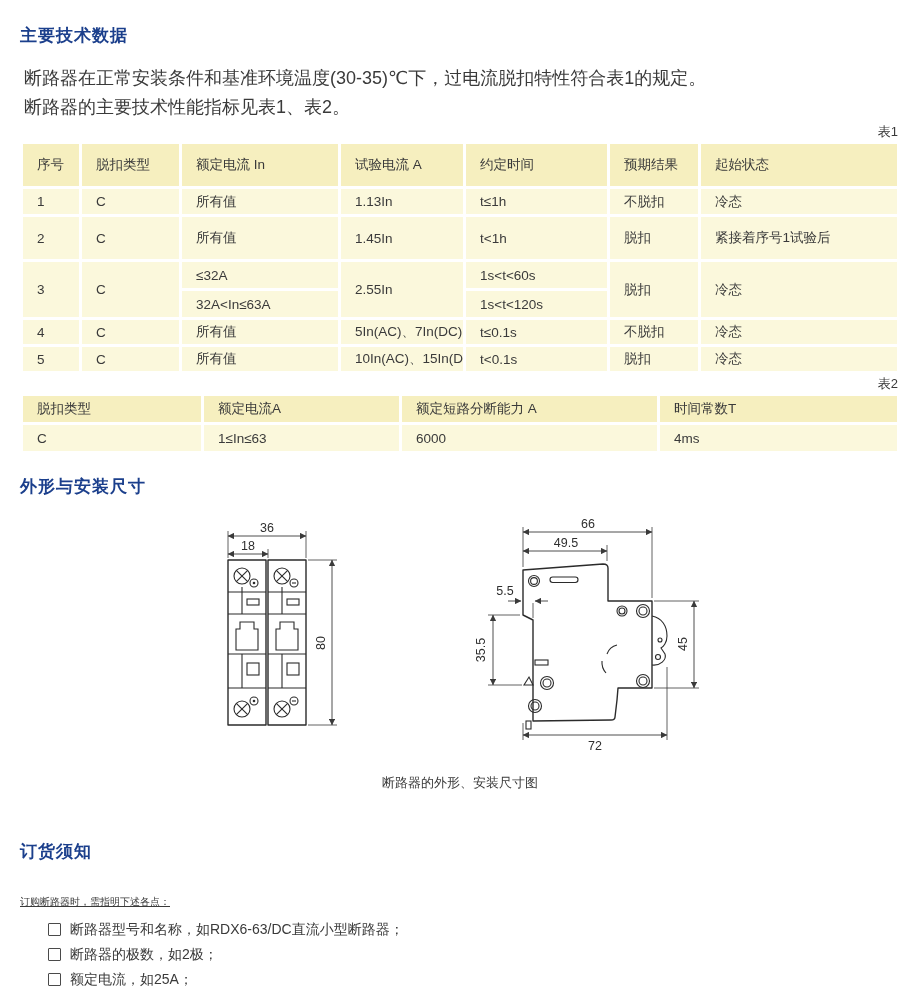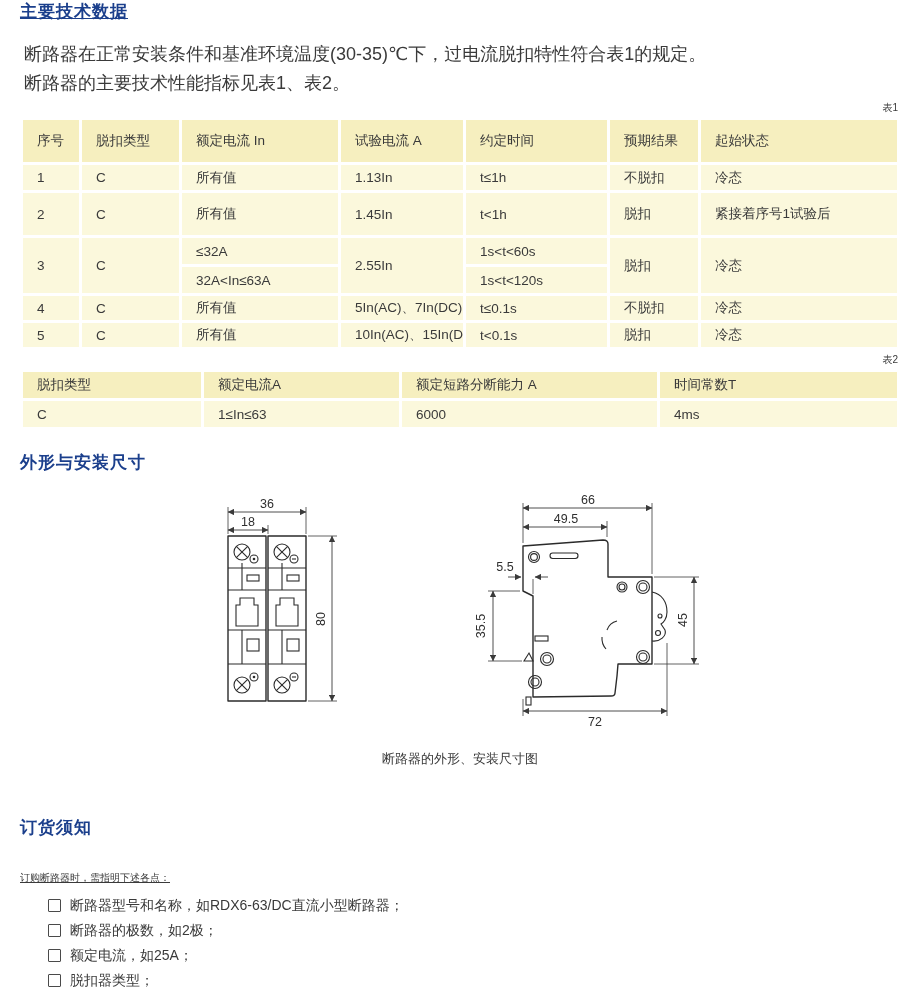--- a/index.html
+++ b/index.html
@@ -9,25 +9,25 @@
   html,body{margin:0;padding:0;}
   body{
     width:920px;height:993px;overflow:hidden;background:#ffffff;
     font-family:"Liberation Sans","DejaVu Sans",sans-serif;color:var(--text);
   }
   .page{padding:0 20px;position:relative;}
   h2.sec{
     color:var(--heading);font-size:17px;font-weight:bold;letter-spacing:1px;
     margin:0;padding:0;
   }
-  #sec-tech{padding-top:0;text-decoration:underline;}
+  #sec-tech{padding-top:24px;}
   .intro{font-size:18px;line-height:25px;margin:4px;color:var(--text);}
   .intro-block{margin-top:19px;}
   .tbl-label{
-    text-align:right;font-size:10px;color:var(--text);
+    text-align:right;font-size:13px;color:var(--text);
     margin:2px 2px 2px 0;line-height:15px;
   }
   table{
     width:100%;border-collapse:separate;border-spacing:3px;
     table-layout:fixed;background:#ffffff;
   }
   td{
     background:var(--rowbg);font-size:13.5px;color:var(--text);
     padding:2px 6px 2px 14px;vertical-align:middle;overflow:hidden;white-space:nowrap;
   }

